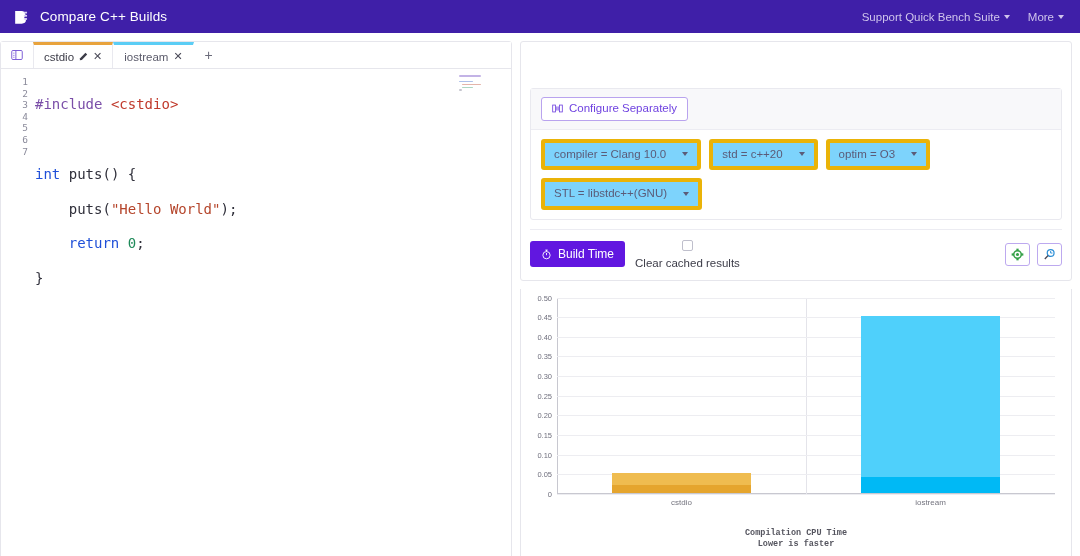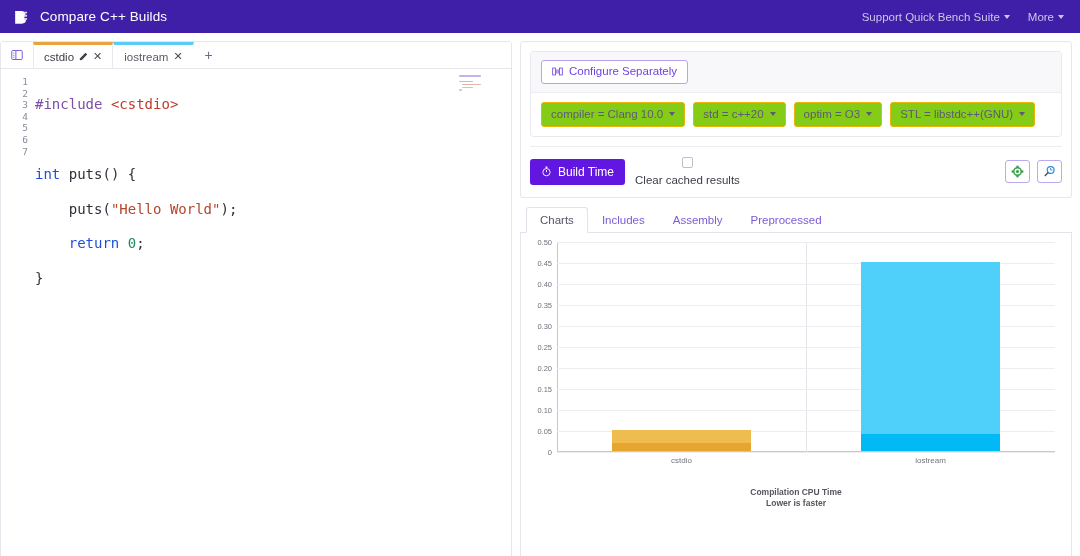--- a/index.html
+++ b/index.html
@@ -175,20 +175,21 @@
     border: 1px solid #e6e6ec;
     border-radius: 3px;
   }
 
   
   .config-card { padding: 9px; }
   .config-inner {
     border: 1px solid #e9e9ef;
     border-radius: 3px;
     background: #ffffff;
+    margin-top: 37px;
   }
   .config-row-top {
     background: #f8f8fa;
     padding: 8px 10px;
     border-bottom: 1px solid #ececf2;
   }
   .config-row-bottom {
     padding: 9px 10px;
     display: flex;
     gap: 8px;
@@ -203,24 +204,24 @@
     background: #ffffff;
     color: #6f42e0;
     font-size: 11.5px;
     padding: 5px 10px;
     cursor: pointer;
     line-height: 1;
   }
   .dd {
     display: inline-flex;
     align-items: center;
-    gap: 6px;
-    border: 1px solid #eab308;
-    border-radius: 3px;
-    background: #84cc16;
+    gap: 16px;
+    border: 4px solid #eab308;
+    border-radius: 3px;
+    background: #7dd3fc;
     color: #5b5b78;
     font-size: 11.5px;
     padding: 6px 9px;
     cursor: pointer;
     line-height: 1;
   }
   .dd .caret { border-top-color: #5b5b78; }
 
   .divider { height: 1px; background: #ececf2; margin: 0 9px; }
 
@@ -368,20 +369,21 @@
     font-size: 8px;
     color: #74747f;
   }
   .chart-title {
     text-align: center;
     font-size: 8.5px;
     font-weight: bold;
     color: #55555f;
     line-height: 11px;
     margin-top: 19px;
+    font-family: Liberation Mono, monospace;
   }
   .chart-footer {
     display: flex;
     align-items: center;
     gap: 12px;
     padding: 8px 8px 4px 14px;
   }
   .dl-icon { cursor: pointer; display: flex; align-items: center; }
   .sel {
     appearance: none;
@@ -562,26 +564,20 @@
               <circle cx="9.4" cy="6.2" r="4.2" fill="none" stroke="#2c8fd6" stroke-width="1.5"></circle>
               <line x1="6.3" y1="9.3" x2="2.2" y2="13.6" stroke="#4a4a58" stroke-width="1.6"></line>
               <path d="M9.4 3.7v2.5h2.2" fill="none" stroke="#2c8fd6" stroke-width="1.2"></path>
             </svg>
           </div>
         </div>
       </div>
     </div>
 
     <div class="results-card">
-      <div class="tabs2">
-        <div class="tab2 active">Charts</div>
-        <div class="tab2">Includes</div>
-        <div class="tab2">Assembly</div>
-        <div class="tab2">Preprocessed</div>
-      </div>
 
       <div class="chart-box">
         <div class="chart" id="chart">
           <div class="axis-y"></div>
           <div class="axis-x"></div>
           <div class="center-sep" style="left:50%;"></div>
         <div class="gridline" style="top: 100%;"></div>
             <div class="ylabel" style="top: 100%;">0</div>
             <div class="gridline" style="top: 90%;"></div>
             <div class="ylabel" style="top: 90%;">0.05</div>

